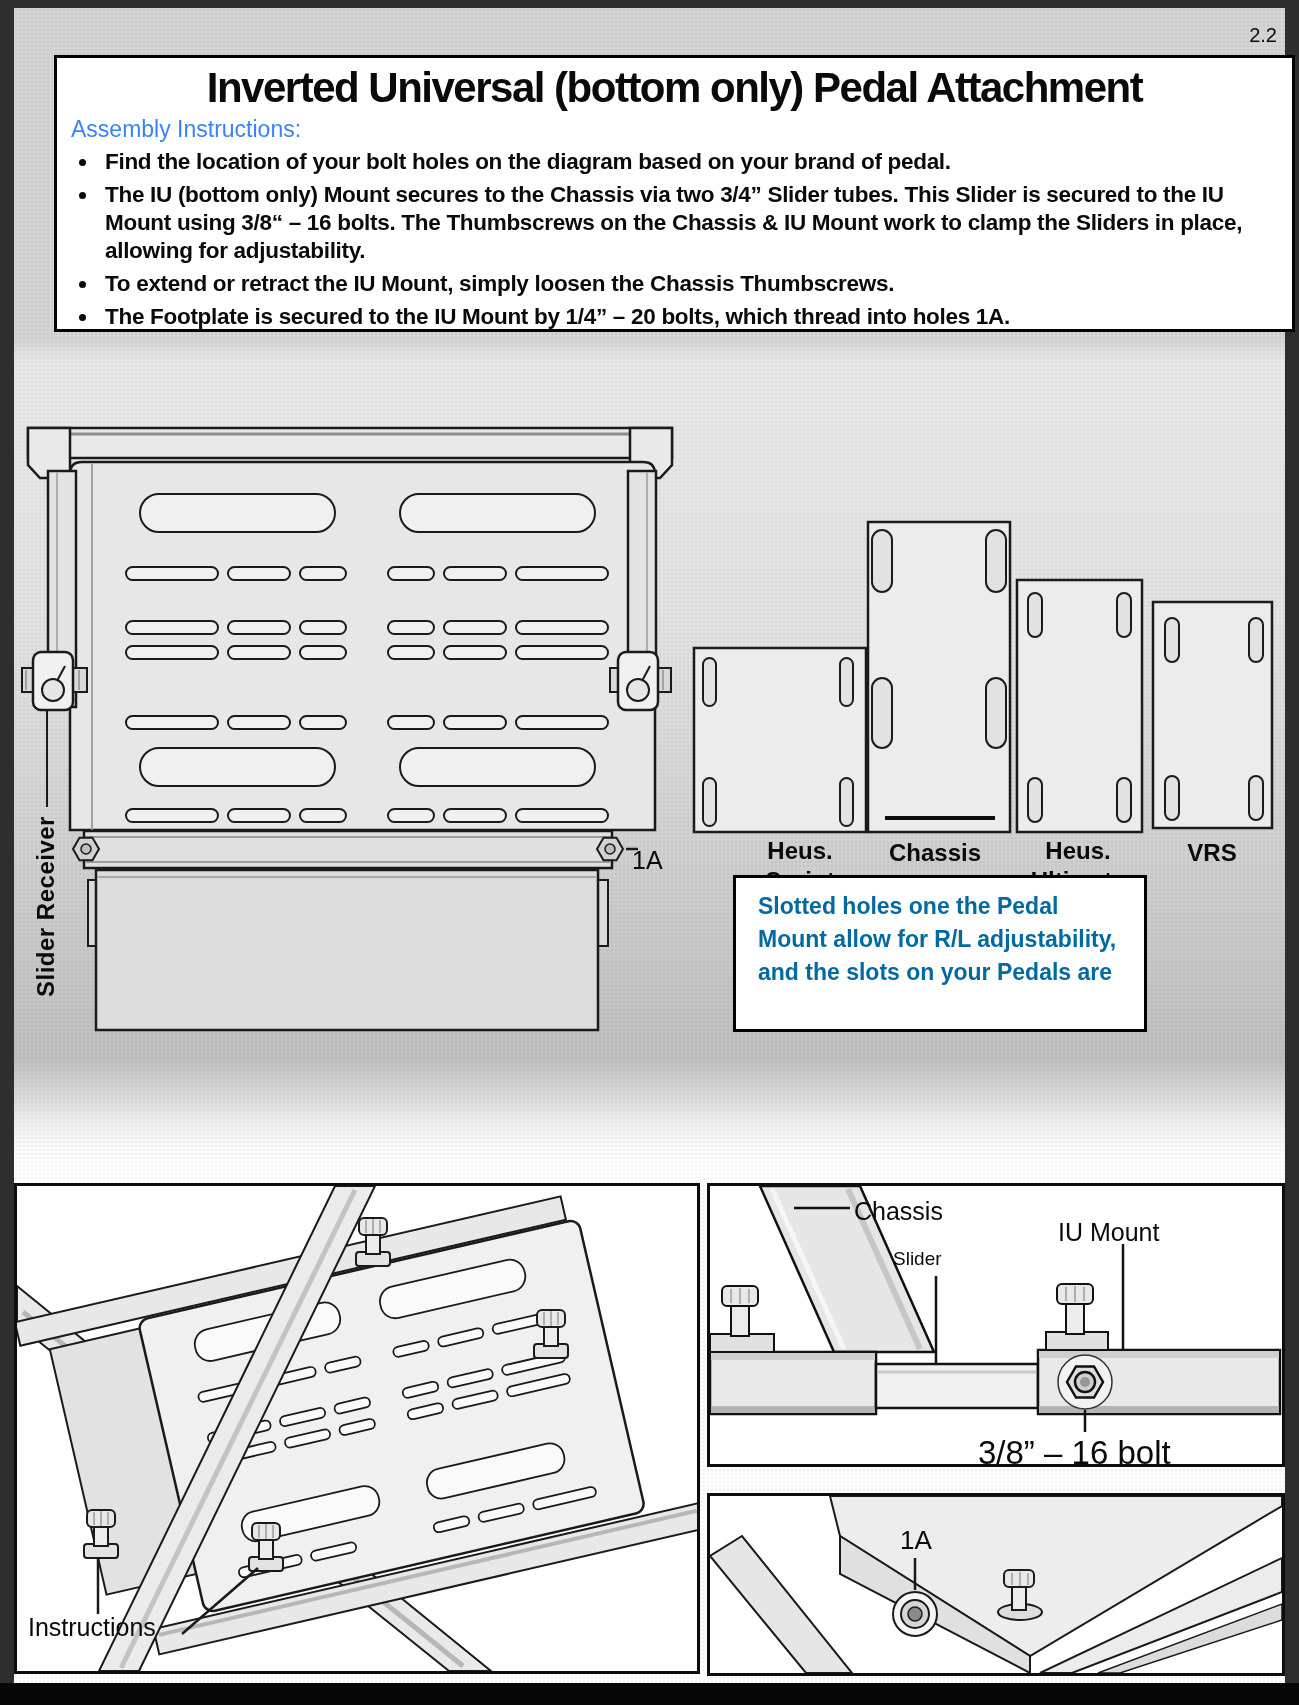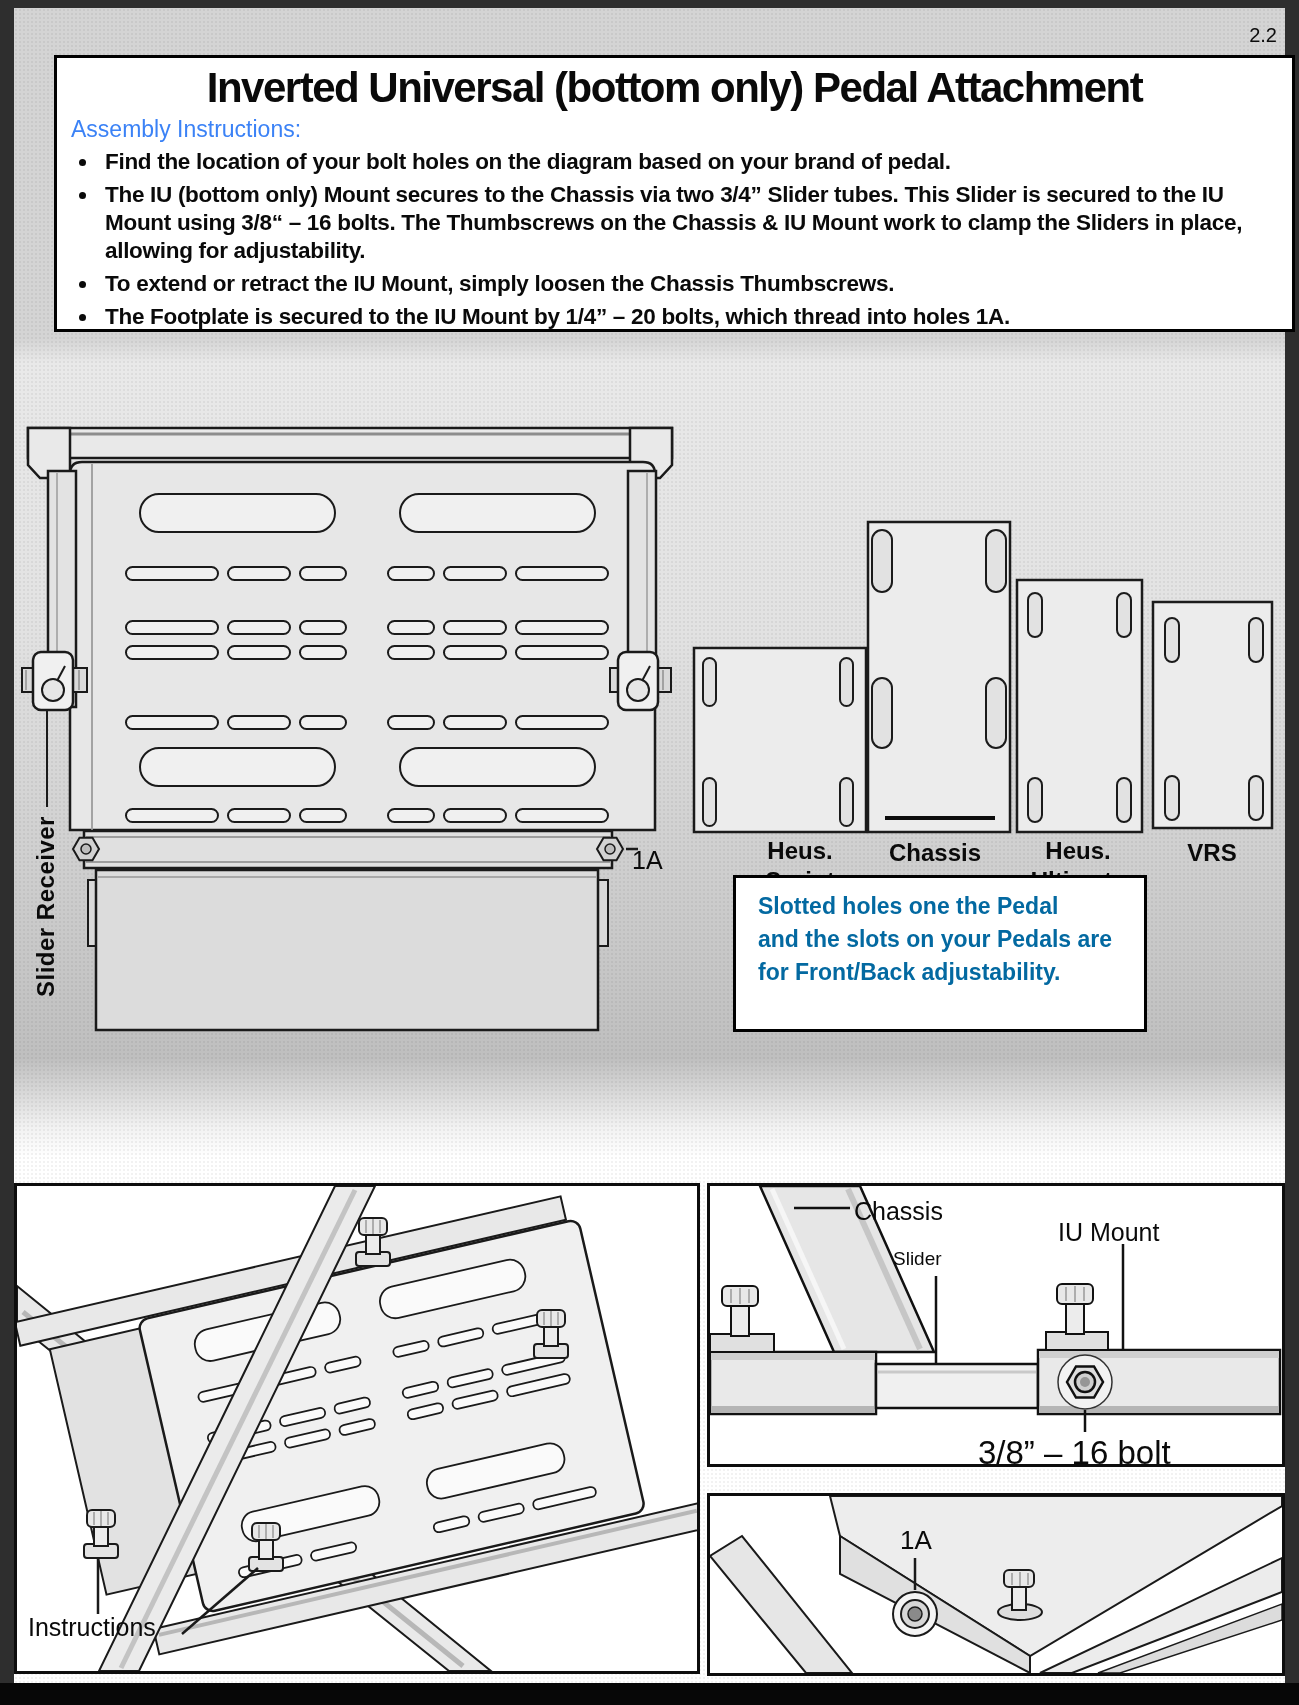--- a/index.html
+++ b/index.html
@@ -199,22 +199,22 @@
     <div class="plate-label" style="left:984px;top:828px;">
       <div>Heus.</div>
       <div>Ultimate</div>
     </div>
     <div class="plate-label" style="left:1118px;top:830px;">
       <div>VRS</div>
     </div>
 
     <div class="note-box">
       <div class="note-line">Slotted holes one the Pedal</div>
+      <div class="note-line">Mount allow for R/L adjustability,</div>
       <div class="note-line">and the slots on your Pedals are</div>
-      <div class="note-line">for Front/Back adjustability.</div>
     </div>
 
     <div class="panel" style="left:0px;top:1175px;width:680px;height:485px;">
       <svg width="680" height="485" viewBox="0 0 680 485">
         <defs>
           <g id="ts">
             <rect x="-17" y="6" width="34" height="14" rx="3" fill="#e3e3e3" stroke="#1a1a1a" stroke-width="2"></rect>
             <rect x="-7" y="-14" width="14" height="22" fill="#ececec" stroke="#1a1a1a" stroke-width="2"></rect>
             <rect x="-14" y="-28" width="28" height="17" rx="5" fill="#e8e8e8" stroke="#1a1a1a" stroke-width="2"></rect>
             <line x1="-7" y1="-26" x2="-7" y2="-13" stroke="#9a9a9a" stroke-width="1.5"></line>

